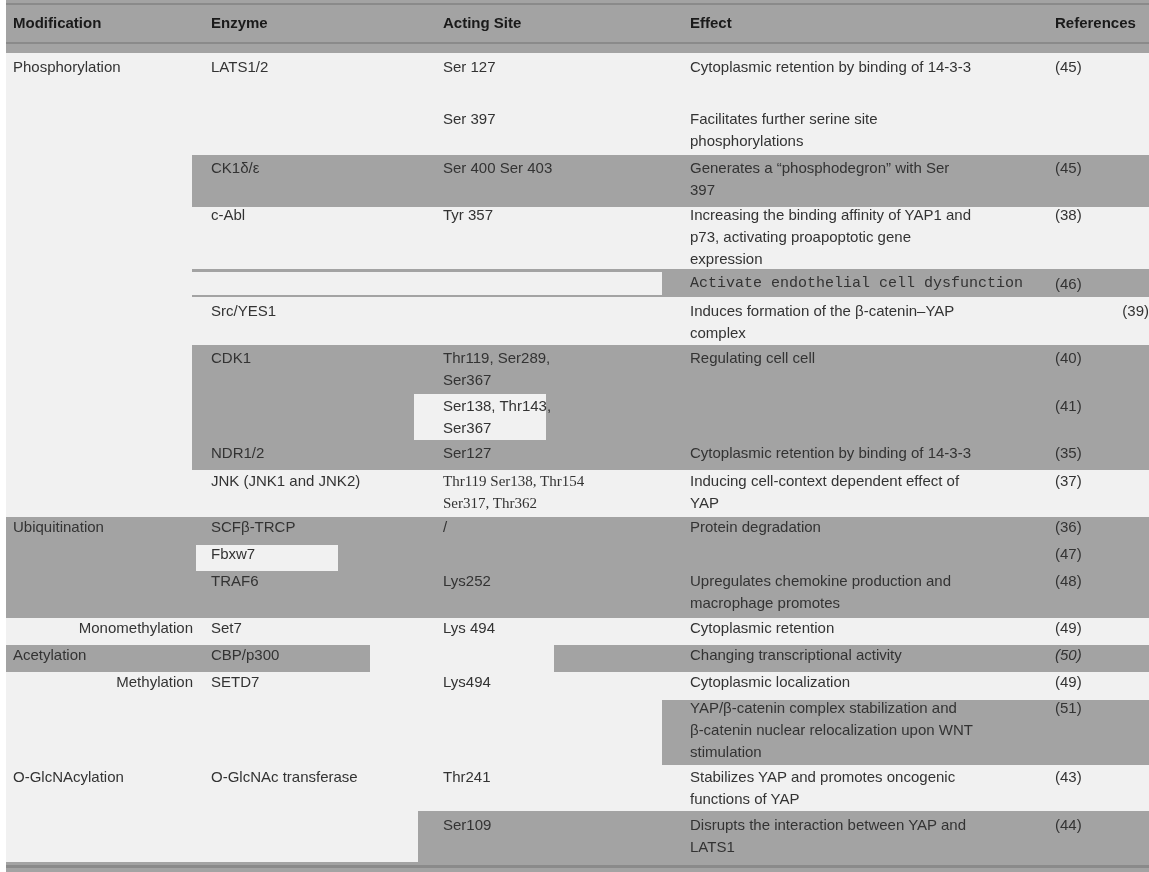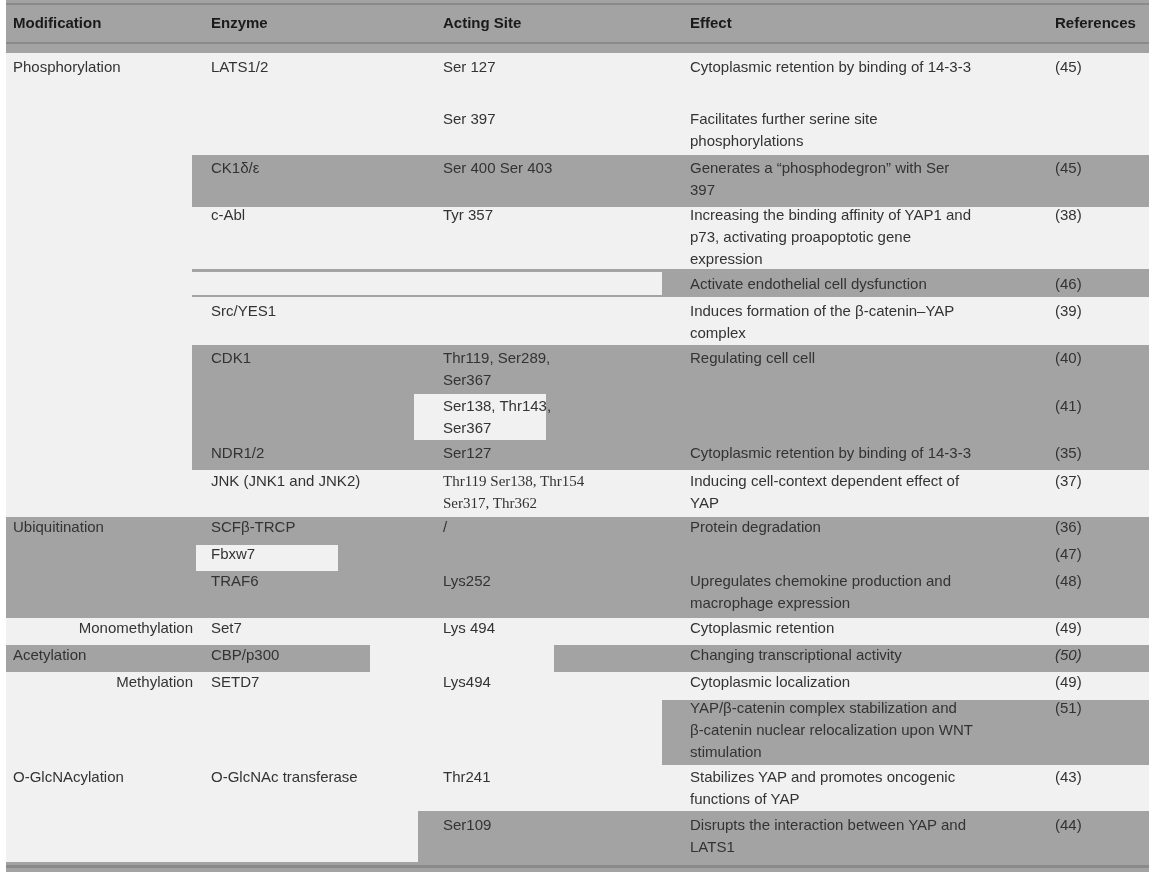--- a/index.html
+++ b/index.html
@@ -74,29 +74,29 @@
   <div>
     <div class="cell" style="left:205px;top:204px;width:230px;">c-Abl</div>
     <div class="cell" style="left:437px;top:204px;width:245px;">Tyr 357</div>
     <div class="cell" style="left:684px;top:204px;width:360px;">Increasing the binding affinity of YAP1 and
 p73, activating proapoptotic gene
 expression</div>
     <div class="cell ref" style="left:1049px;top:204px;">(38)</div>
   </div>
 
   <div>
-    <div class="cell" style="left:684px;top:273px;width:360px;">Activate endothelial cell dysfunction</div>
+    <div class="cell" style="left:684px;top:273px;width:360px;font-family:Liberation Mono, monospace;">Activate endothelial cell dysfunction</div>
     <div class="cell ref" style="left:1049px;top:273px;">(46)</div>
   </div>
 
   <div>
     <div class="cell" style="left:205px;top:300px;width:230px;">Src/YES1</div>
     <div class="cell" style="left:684px;top:300px;width:360px;">Induces formation of the β-catenin–YAP
 complex</div>
-    <div class="cell ref" style="left:1049px;top:300px;">(39)</div>
+    <div class="cell ref" style="left:1049px;top:300px;text-align:right;">(39)</div>
   </div>
 
   <div>
     <div class="cell" style="left:205px;top:347px;width:230px;">CDK1</div>
     <div class="cell" style="left:437px;top:347px;width:245px;">Thr119, Ser289,
 Ser367</div>
     <div class="cell" style="left:684px;top:347px;width:360px;">Regulating cell cell</div>
     <div class="cell ref" style="left:1049px;top:347px;">(40)</div>
   </div>
 
@@ -132,21 +132,21 @@
 
   <div>
     <div class="cell" style="left:205px;top:543px;width:230px;">Fbxw7</div>
     <div class="cell ref" style="left:1049px;top:543px;">(47)</div>
   </div>
 
   <div>
     <div class="cell" style="left:205px;top:570px;width:230px;">TRAF6</div>
     <div class="cell" style="left:437px;top:570px;width:245px;">Lys252</div>
     <div class="cell" style="left:684px;top:570px;width:360px;">Upregulates chemokine production and
-macrophage expression</div>
+macrophage promotes</div>
     <div class="cell ref" style="left:1049px;top:570px;">(48)</div>
   </div>
 
   <div>
     <div class="cell" style="left:7px;top:617px;width:180px;text-align:right;">Monomethylation</div>
     <div class="cell" style="left:205px;top:617px;width:230px;">Set7</div>
     <div class="cell" style="left:437px;top:617px;width:245px;">Lys 494</div>
     <div class="cell" style="left:684px;top:617px;width:360px;">Cytoplasmic retention</div>
     <div class="cell ref" style="left:1049px;top:617px;">(49)</div>
   </div>

